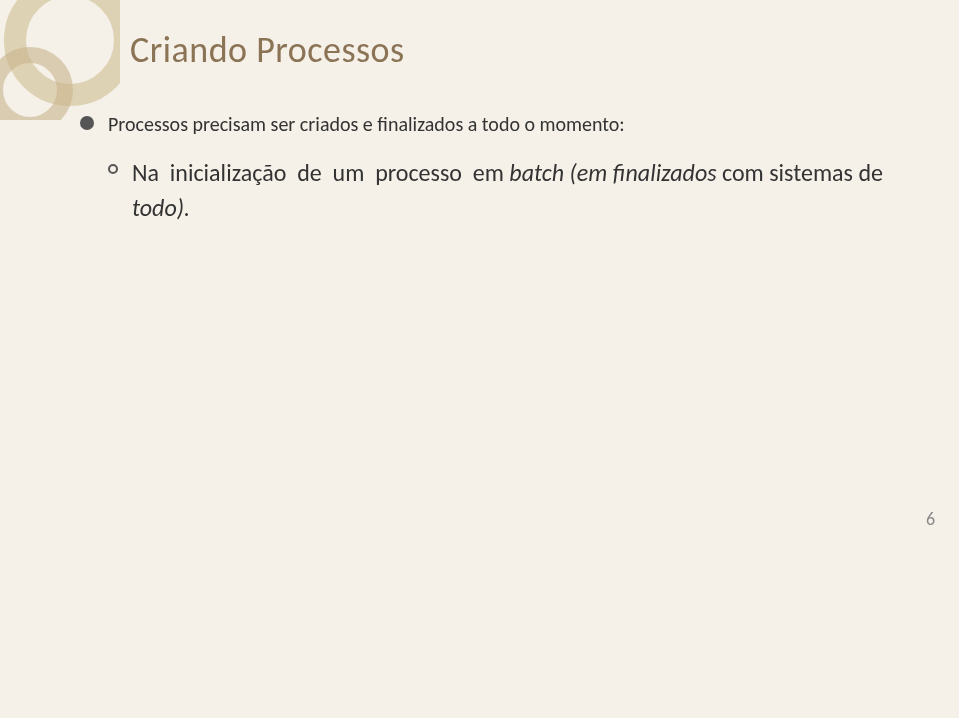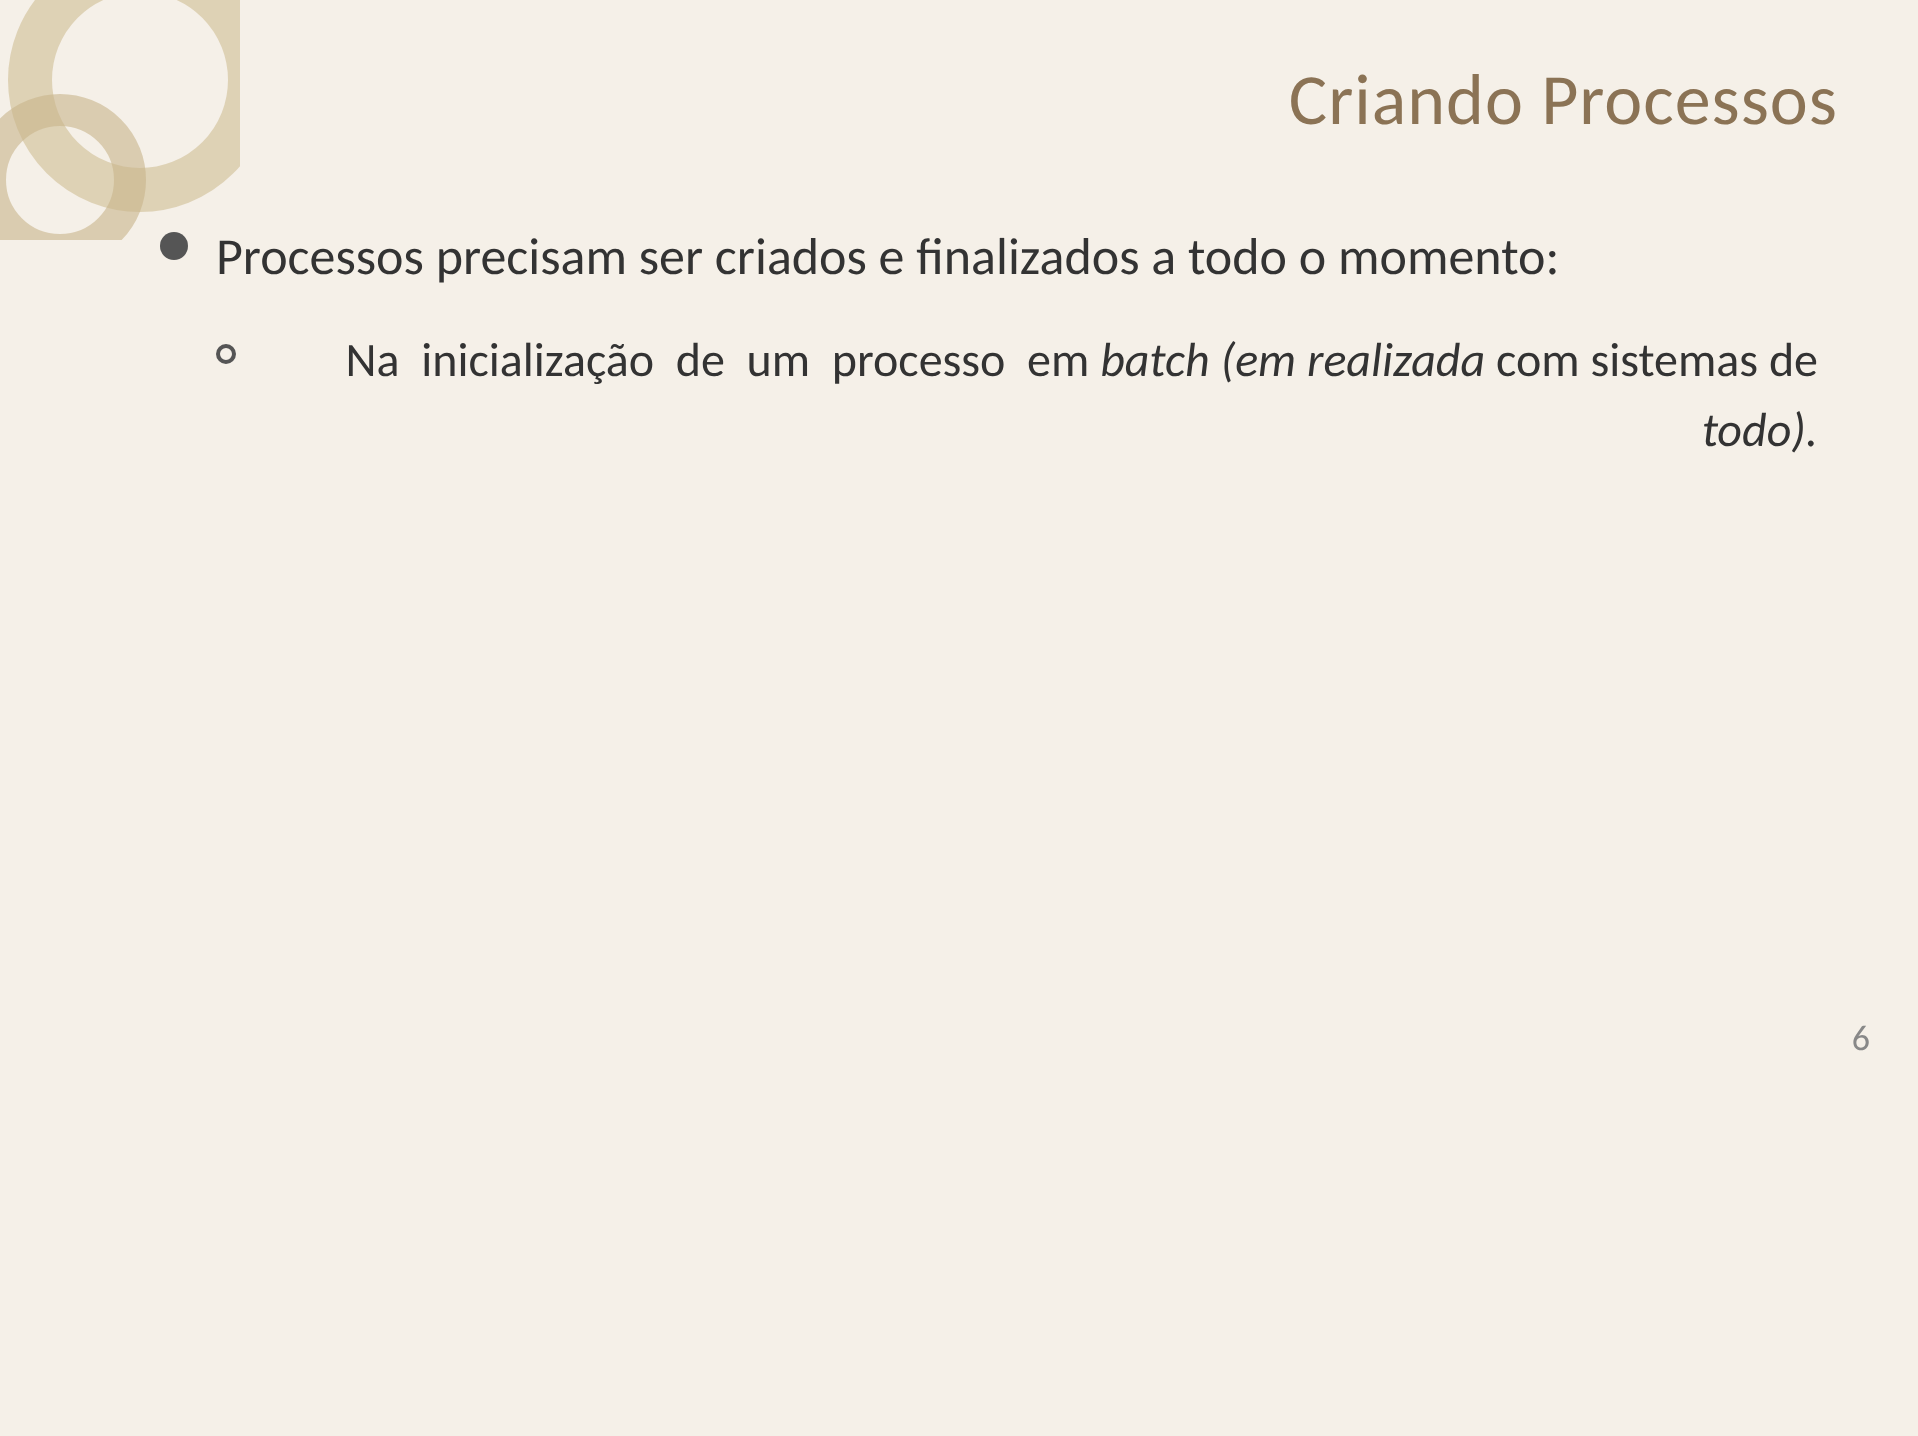--- a/index.html
+++ b/index.html
@@ -15,21 +15,20 @@
       font-family: 'Segoe UI', Calibri, Arial, sans-serif;
       position: relative;
       overflow: hidden;
     }
 
     .slide-container {
       width: 959px;
       height: 544px;
       background: #f5f0e8;
       position: relative;
-      text-align: right;
     }
 
     
     .deco-circles {
       position: absolute;
       top: 0;
       left: 0;
       width: 120px;
       height: 120px;
     }
@@ -74,21 +73,21 @@
       width: 14px;
       height: 14px;
       background: #555;
       border-radius: 50%;
       margin-top: 6px;
       margin-right: 14px;
       flex-shrink: 0;
     }
 
     .main-bullet-text {
-      font-size: 26px;
+      font-size: 20px;
       color: #333;
       line-height: 1.4;
     }
 
     
     .sub-bullets {
       margin-left: 28px;
       margin-top: 8px;
     }
 
@@ -155,21 +154,21 @@
 
     <div class="sub-bullets">
 
 
 
 
       <div class="sub-bullet">
         <div class="sub-bullet-dot"></div>
         <div class="sub-bullet-text">
           Na&nbsp; inicialização&nbsp; de&nbsp; um&nbsp; processo&nbsp; em <em> batch</em> <em>(em</em>
-          <em> realizada</em> com sistemas de <em>todo).</em>
+          <em> finalizados</em> com sistemas de <em>todo).</em>
         </div>
       </div>
 
     </div>
   </div>
 
   <div class="page-number">6</div>
 
 </div>
 

